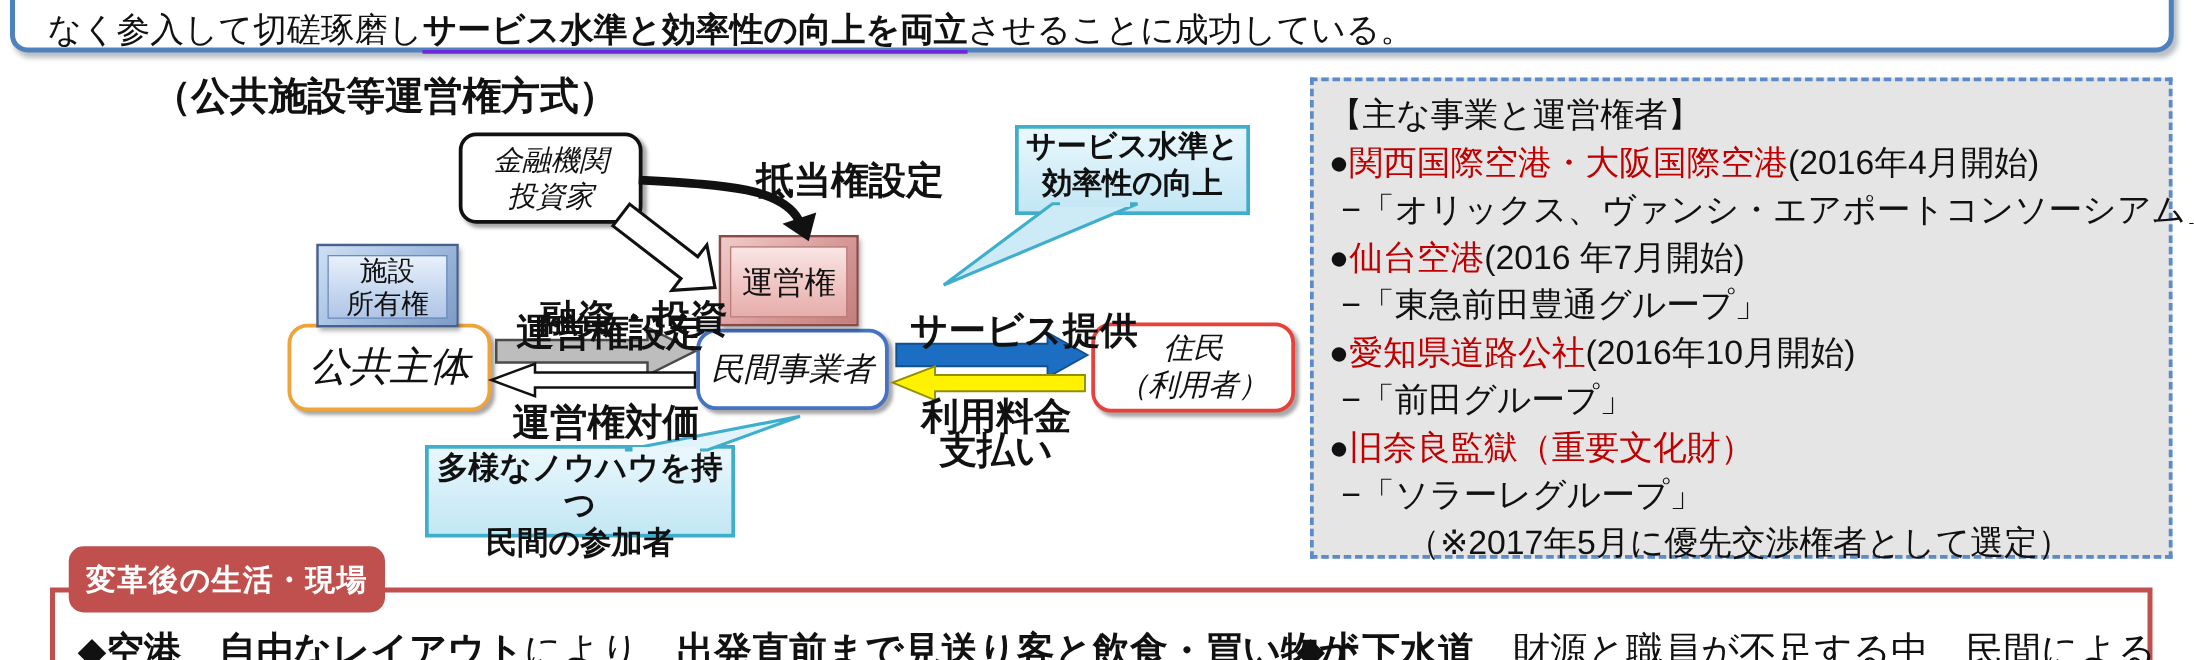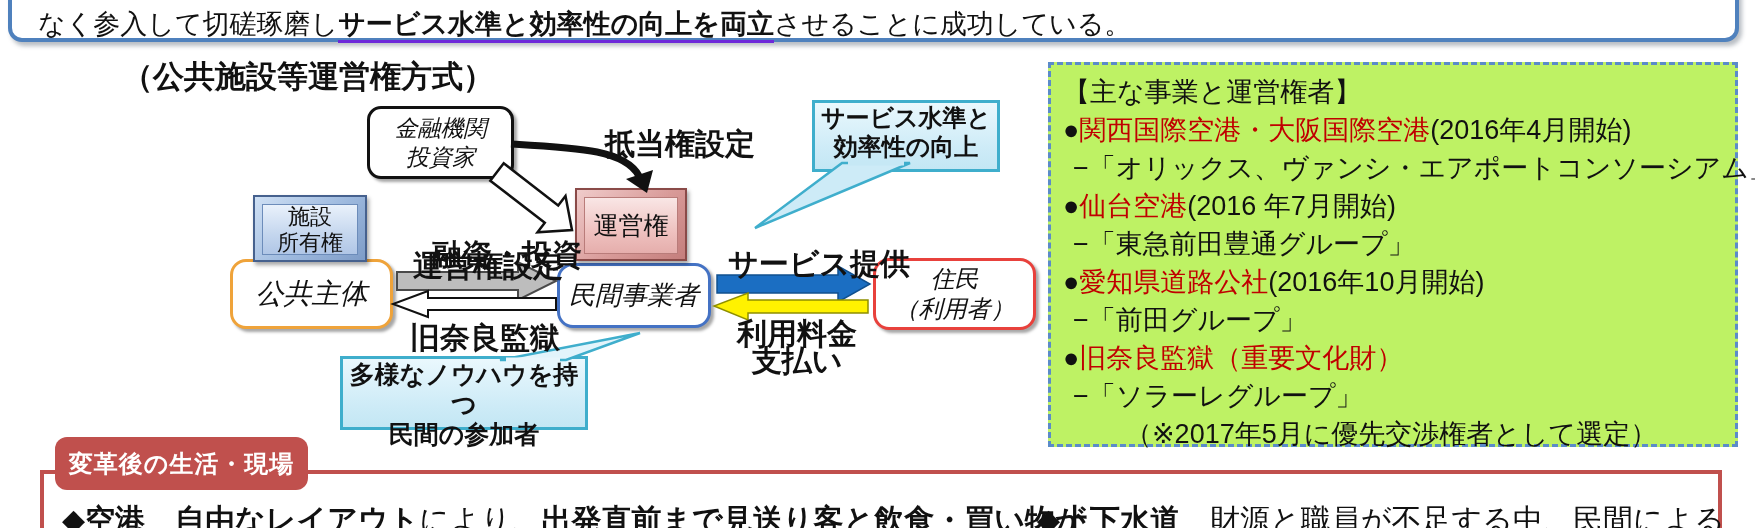--- a/index.html
+++ b/index.html
@@ -15,21 +15,21 @@
   #top-banner .emph{font-weight:700;border-bottom:3px solid #6d28d9;padding-bottom:1px;}
 
   
   #diagram-title{left:122px;top:56px;font-size:31px;font-weight:700;z-index:3;}
 
   
   .rbox{background:#fff;border-radius:16px;display:flex;flex-direction:column;align-items:center;
     justify-content:center;text-align:center;box-shadow:3px 3px 3px rgba(0,0,0,.35);z-index:4;font-style:italic;}
   #box-finance{left:367px;top:106px;width:141px;height:67px;border:3px solid #111;border-radius:14px;
     font-size:23px;line-height:29px;font-weight:400;}
-  #box-public{left:230px;top:259px;width:157px;height:64px;border:3px solid #EFA33A;font-size:28px;}
+  #box-public{left:230px;top:259px;width:157px;height:64px;border:3px solid #EFA33A;font-size:32px;}
   #box-private{left:557px;top:263px;width:148px;height:59px;border:3px solid #4472C4;font-size:26px;}
   #box-residents{left:873px;top:258px;width:157px;height:66px;border:3px solid #E8413C;
     font-size:24px;line-height:30px;}
 
   
   .bevel{padding:7px;box-shadow:2px 3px 4px rgba(0,0,0,.35);z-index:5;}
   .bevel .inner{height:100%;display:flex;align-items:center;justify-content:center;
     text-align:center;}
   #box-facility{left:253px;top:195px;width:96px;height:49px;
     background:linear-gradient(135deg,#cfe0f4 0%,#9db9de 55%,#7e9cc7 100%);border:2px solid #46618e;}
@@ -54,21 +54,21 @@
     border:3px solid #3FAECC;display:flex;flex-direction:column;align-items:center;
     text-align:center;font-weight:700;z-index:4;}
   #callout-service{left:812px;top:100px;width:182px;height:66px;font-size:24px;line-height:29px;}
   #callout-knowhow{left:340px;top:356px;width:242px;height:68px;font-size:25px;line-height:30px;}
 
   
   #arrows{left:0;top:0;width:1755px;height:528px;z-index:6;pointer-events:none;}
 
   
   #projects-panel{left:1048px;top:62px;width:690px;height:385px;border:3px dashed #5b8bc9;
-    background:#bef264;box-sizing:border-box;padding:8px 6px 0 12px;font-size:27px;line-height:38px;
+    background:#e5e5e5;box-sizing:border-box;padding:8px 6px 0 12px;font-size:27px;line-height:38px;
     white-space:nowrap;z-index:3;}
   #projects-panel .red{color:#C00000;}
   #projects-panel .op{margin-left:10px;}
   #projects-panel .note{margin-left:62px;}
 
   
   #after-box{left:40px;top:470px;width:1674px;height:70px;border:4px solid #C0504D;background:#fff;z-index:1;}
   #after-badge{left:55px;top:437px;width:253px;height:53px;background:#C0504D;border-radius:12px;
     color:#fff;font-size:24px;font-weight:700;display:flex;align-items:center;justify-content:center;
     z-index:2;letter-spacing:1px;}
@@ -141,21 +141,21 @@
 
     <polygon points="490.3,180.7 544.8,222.8 537.5,232.3 572,230 565.5,195.9 558.2,205.4 503.7,163.3" fill="#ffffff" stroke="#111" stroke-width="2.5"></polygon>
 
     <path d="M 511,144 C 580,148 625,150 639,176" fill="none" stroke="#111" stroke-width="7"></path>
     <polygon points="647,193 626,179 653,170" fill="#111"></polygon>
   </svg>
 
   <div id="lbl-mortgage" class="abs dlabel">抵当権設定</div>
   <div id="lbl-finance" class="abs dlabel">融資・投資</div>
   <div id="lbl-grant" class="abs dlabel">運営権設定</div>
-  <div id="lbl-consideration" class="abs dlabel">旧奈良監獄</div>
+  <div id="lbl-consideration" class="abs dlabel">運営権対価</div>
   <div id="lbl-service" class="abs dlabel">サービス提供</div>
   <div id="lbl-fee" class="abs dlabel">
     <div>利用料金</div>
     <div>支払い</div>
   </div>
 
   <div id="projects-panel" class="abs">
     <div>【主な事業と運営権者】</div>
     <div><span>●</span><span class="red">関西国際空港・大阪国際空港</span><span>(2016年4月開始)</span></div>
     <div class="op">−「オリックス、ヴァンシ・エアポートコンソーシアム」</div>

